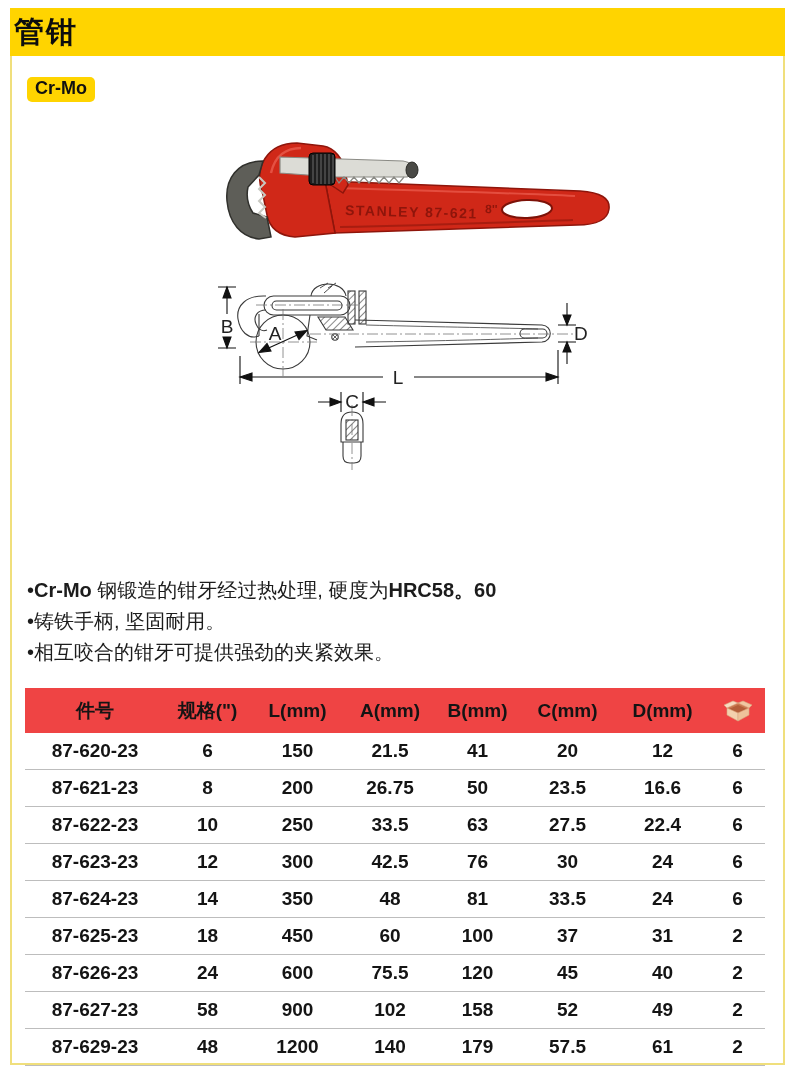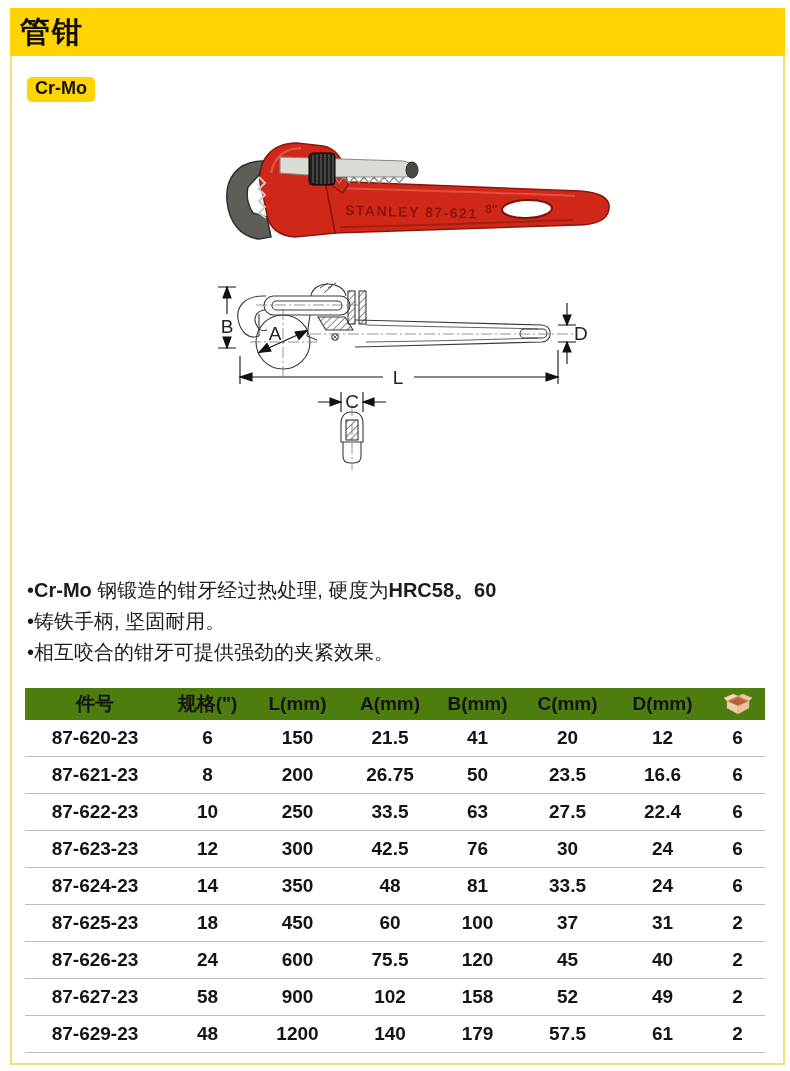--- a/index.html
+++ b/index.html
@@ -1,32 +1,32 @@
 <!DOCTYPE html>
 <html><head>
 <meta charset="utf-8">
 <style>
   html,body{margin:0;padding:0;background:#ffffff;}
   body{font-family:"Liberation Sans","DejaVu Sans",sans-serif;}
   .page{position:relative;width:790px;height:1071px;background:#fff;overflow:hidden;}
   .frame{position:absolute;left:10px;top:8px;width:775px;height:1057px;box-sizing:border-box;
          border-left:2px solid #F0DF7C;border-right:2px solid #F0DF7C;border-bottom:2px solid #F0DF7C;}
   .header-bar{position:absolute;left:10px;top:8px;width:775px;height:48px;background:#FFD400;
-         box-sizing:border-box;display:flex;align-items:center;padding-left:10px;}
+         box-sizing:border-box;display:flex;align-items:center;padding-left:4px;}
   .page-title{font-size:30px;font-weight:bold;color:#0d0d0d;letter-spacing:2px;}
   .badge{position:absolute;left:27px;top:77px;background:#FFD400;border-radius:5px;
          padding:1px 8px 3px;font-size:18px;font-weight:bold;color:#101010;}
   .photo{position:absolute;left:175px;top:133px;}
   .diagram{position:absolute;left:180px;top:270px;}
   .features{position:absolute;left:27px;top:549px;font-size:20px;color:#1c1c1c;margin-top:26px;}
   .feature{line-height:31px;white-space:nowrap;}
   .feature .bold{font-weight:bold;}
   .spec-table{position:absolute;left:25px;top:688px;width:740px;border-collapse:collapse;
          table-layout:fixed;font-size:19px;font-weight:bold;color:#141414;}
-  .spec-table thead th{background:#4d7c0f;height:32px;font-weight:bold;text-align:center;padding:0;}
+  .spec-table thead th{background:#ef4444;height:45px;font-weight:bold;text-align:center;padding:0;}
   .spec-table tbody td{height:36px;text-align:center;border-bottom:1px solid #BDBDBD;padding:0;}
   .dimtext{font-size:19px;fill:#222;}
   svg{display:block;}
 </style>
 </head>
 <body>
 
 <div class="page">
   <div class="frame"></div>
 

